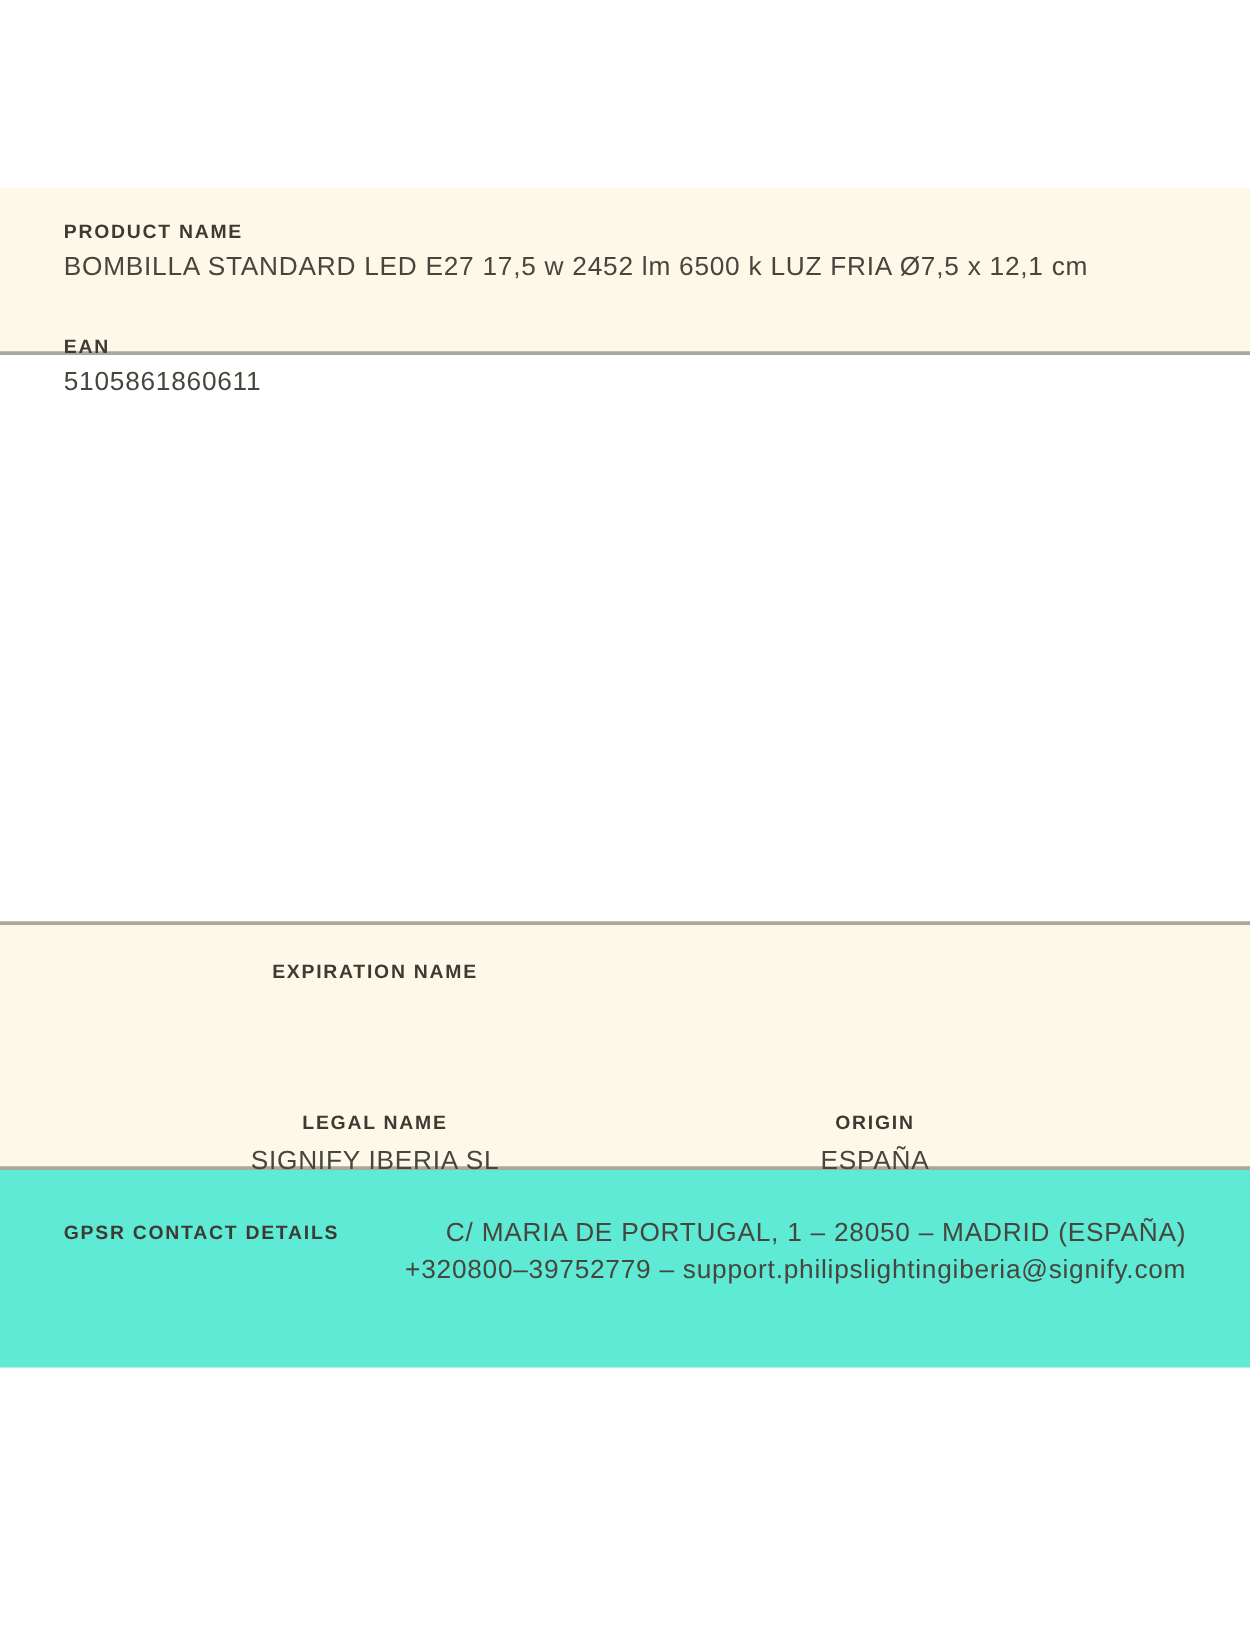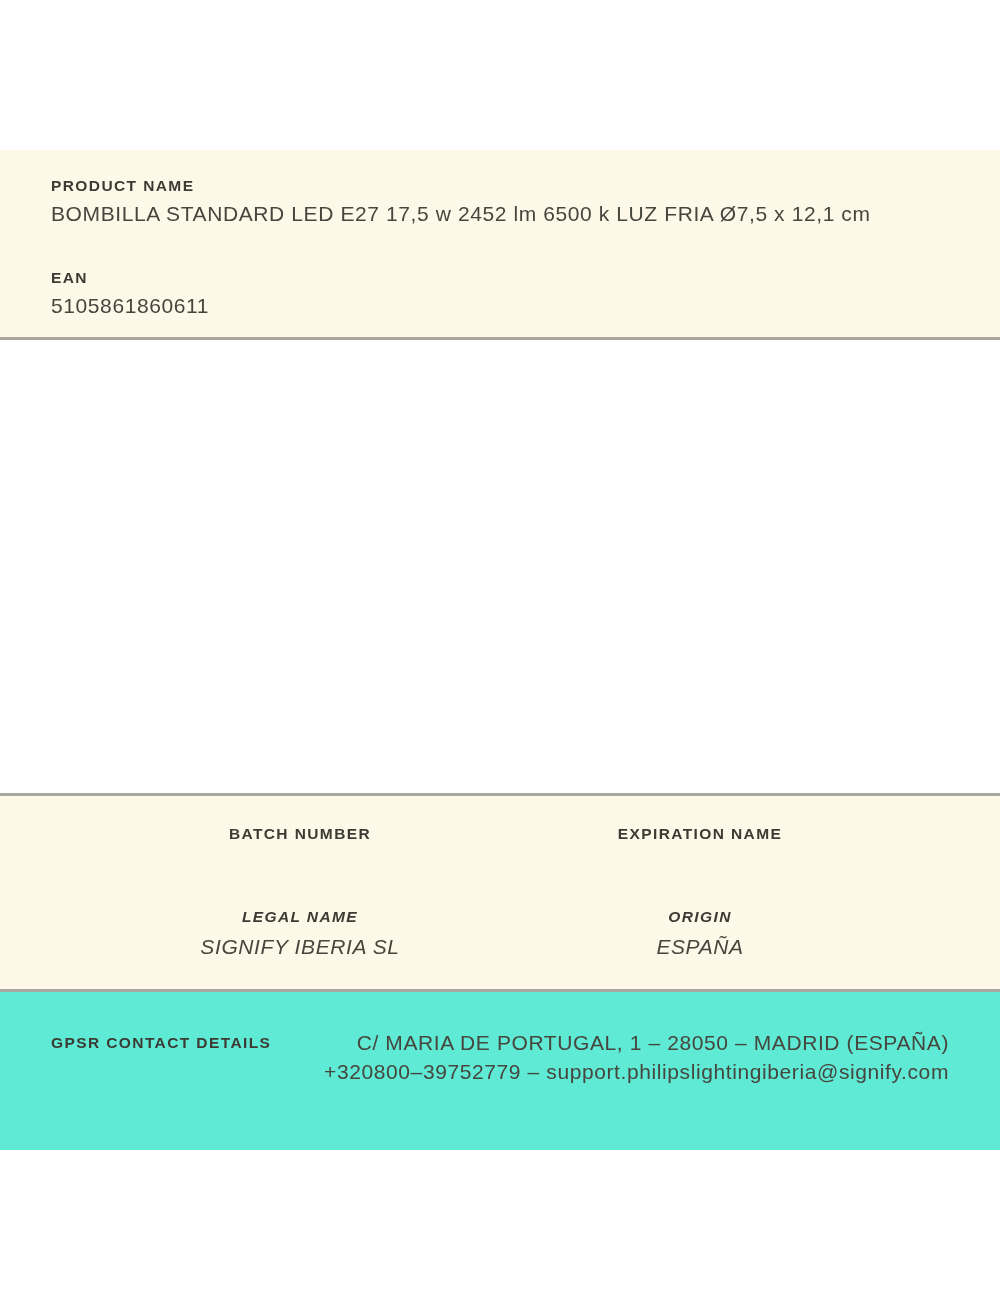--- a/index.html
+++ b/index.html
@@ -28,21 +28,21 @@
   .value {
     font-size: 21px;
     font-weight: normal;
     color: #47463E;
     letter-spacing: 0.6px;
     line-height: 18px;
   }
 
   
   .section-product {
-    height: 190px;
+    height: 134px;
     padding: 27px 51px 0 51px;
     border-bottom: 3px solid #A9A8A0;
   }
   .section-product .label { margin-bottom: 11px; }
   .field-ean { margin-top: 46px; }
 
   
   .section-batch {
     height: 199px;
     border-top: 3px solid #A9A8A0;
@@ -50,21 +50,21 @@
     padding: 29px 100px 0 100px;
   }
   .grid-row {
     display: flex;
     width: 100%;
   }
   .grid-row .cell {
     width: 50%;
     text-align: center;
   }
-  .row-bottom { margin-top: 35px; font-style: italic; }
+  .row-bottom { margin-top: 73px; }
   .cell .value { margin-top: 13px; }
   .value-empty { min-height: 18px; }
 
   
   .section-gpsr {
     height: 158px;
     padding: 36px 51px 0 51px;
     display: flex;
     justify-content: space-between;
     align-items: flex-start;
@@ -89,24 +89,20 @@
       <div class="label">EAN</div>
       <div class="value">5105861860611</div>
     </div>
   </section>
 
   <div class="spacer-middle"></div>
 
   <section class="panel-light section-batch">
     <div class="grid-row row-top">
       <div class="cell">
-        <div class="label">BATCH NUMBER</div>
-        <div class="value value-empty"></div>
-      </div>
-      <div class="cell">
         <div class="label">EXPIRATION NAME</div>
         <div class="value value-empty"></div>
       </div>
     </div>
     <div class="grid-row row-bottom">
       <div class="cell">
         <div class="label">LEGAL NAME</div>
         <div class="value">SIGNIFY IBERIA SL</div>
       </div>
       <div class="cell">

